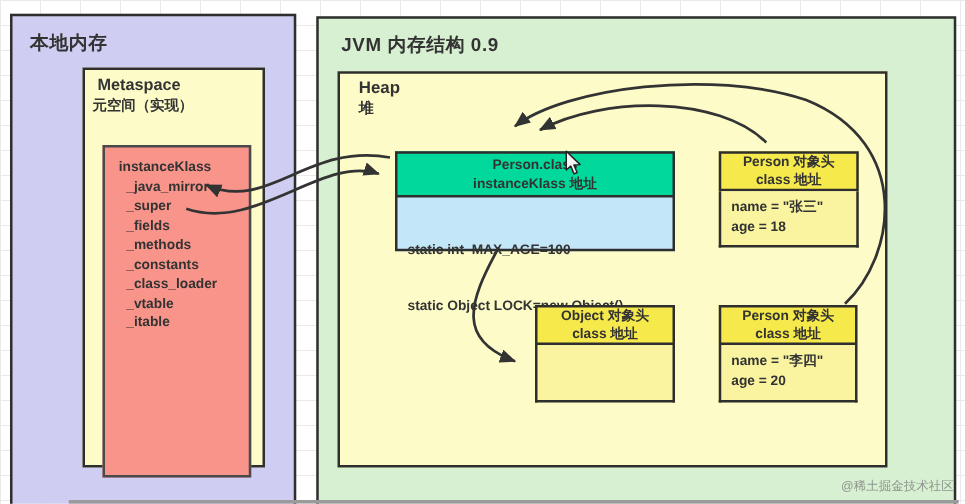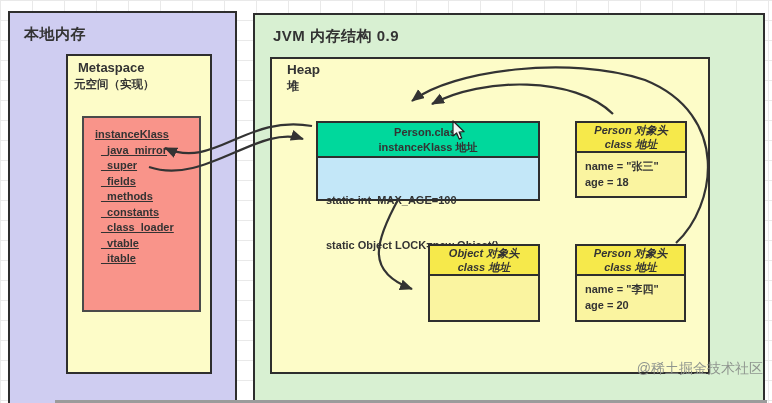--- a/index.html
+++ b/index.html
@@ -14,51 +14,51 @@
     color:#333;
   }
   .box{position:absolute; box-sizing:border-box; border:2px solid #2e2e2e;}
   .region-local{left:8px; top:11px; width:229px; height:395px; background:var(--lavender);}
   .region-jvm{left:253px; top:13px; width:512px; height:393px; background:var(--jvm-green);}
   .title-lg{font-size:15px; font-weight:bold; padding:12px 0 0 14px; letter-spacing:0.5px;}
   .jvm-title{padding:12px 0 0 18px;}
   .metaspace{left:56px; top:41px; width:146px; height:320px; background:var(--mem-yellow); border-width:2.5px;}
   .title-md{font-size:13px; font-weight:bold; padding:4px 0 0 10px;}
   .subtitle{font-size:11.5px; font-weight:bold; padding:2px 0 0 6px;}
-  .instanceklass{left:14px; top:60px; width:119px; height:196px; background:var(--salmon); border:2px solid #4a4a4a; padding:9px 0 0 11px;text-decoration:underline;}
+  .instanceklass{left:14px; top:60px; width:119px; height:266px; background:var(--salmon); border:2px solid #4a4a4a; padding:9px 0 0 11px;}
   .ik-header{font-size:11px; font-weight:bold; line-height:15.5px;}
   .ik-field{font-size:11px; font-weight:bold; line-height:15.5px; padding-left:6px;}
   .heap{left:15px; top:42px; width:440px; height:317px; background:var(--mem-yellow); border-width:2.5px;}
   .heap-title{font-size:13.5px; font-weight:bold; padding:3px 0 0 15px;}
   .heap-sub{font-size:12px; font-weight:bold; padding:1px 0 0 15px;}
   .person-class{left:44px; top:62px; width:224px; height:80px; border:none;}
   .pc-header{position:absolute; left:0; top:0; width:224px; height:37px; background:var(--teal);
     border:2px solid #2e2e2e; box-sizing:border-box; display:flex; flex-direction:column;
     align-items:center; justify-content:center; font-size:11px; font-weight:bold; line-height:15px;}
   .pc-static{position:absolute; left:0; top:35px; width:224px; height:45px; background:var(--light-blue);
     border:2px solid #2e2e2e; box-sizing:border-box; padding:5px 0 0 8px;
     font-size:11px; font-weight:bold; line-height:15px; white-space:pre;}
   .obj-box{border:none;}
   .obj-header{position:absolute; left:0; top:0; right:0; background:var(--obj-head-yellow);
     border:2px solid #2e2e2e; box-sizing:border-box; display:flex; flex-direction:column;
-    align-items:center; justify-content:center; font-size:11px; font-weight:bold; line-height:14px;font-style:italic;}
+    align-items:center; justify-content:center; font-size:11px; font-weight:bold; line-height:14px;}
   .obj-body{position:absolute; left:0; right:0; bottom:0; background:var(--obj-body-yellow);
     border:2px solid #2e2e2e; border-top:none; box-sizing:border-box; padding:6px 0 0 8px;
     font-size:11px; font-weight:bold; line-height:15.5px;}
   .person1{left:303px; top:62px; width:112px; height:77px;}
   .person1 .obj-header{height:32px;}
   .person1 .obj-body{height:45px;}
   .objectbox{left:156px; top:185px; width:112px; height:78px;}
   .objectbox .obj-header{height:32px;}
   .objectbox .obj-body{height:46px;}
   .person2{left:303px; top:185px; width:111px; height:78px;}
   .person2 .obj-header{height:32px;}
   .person2 .obj-body{height:46px;}
   .arrows{position:absolute; left:0; top:0; width:772px; height:403px; pointer-events:none; z-index:5;}
-  .watermark{position:absolute; right:9px; top:360px; font-size:14px; color:#8f958f; z-index:6;}
+  .watermark{position:absolute; right:9px; top:382px; font-size:10px; color:#8f958f; z-index:6;}
   .bottom-edge{position:absolute; left:55px; top:400px; width:712px; height:3px; background:#9b9b9b; z-index:7;}
 </style>
 </head>
 <body>
 
 <div class="canvas">
 
   <div class="box region-local">
     <div class="title-lg">本地内存</div>
     <div class="box metaspace">

